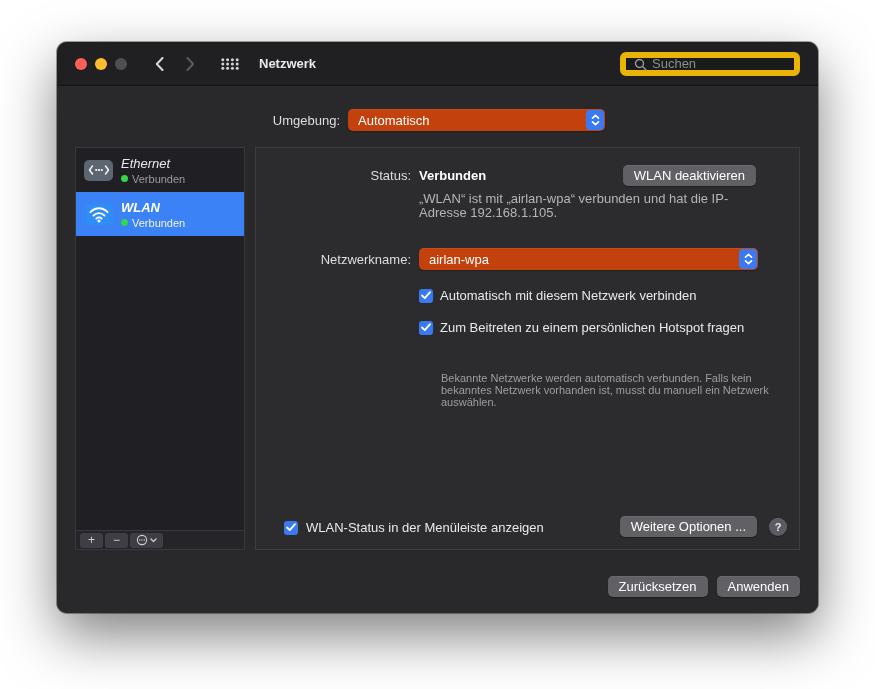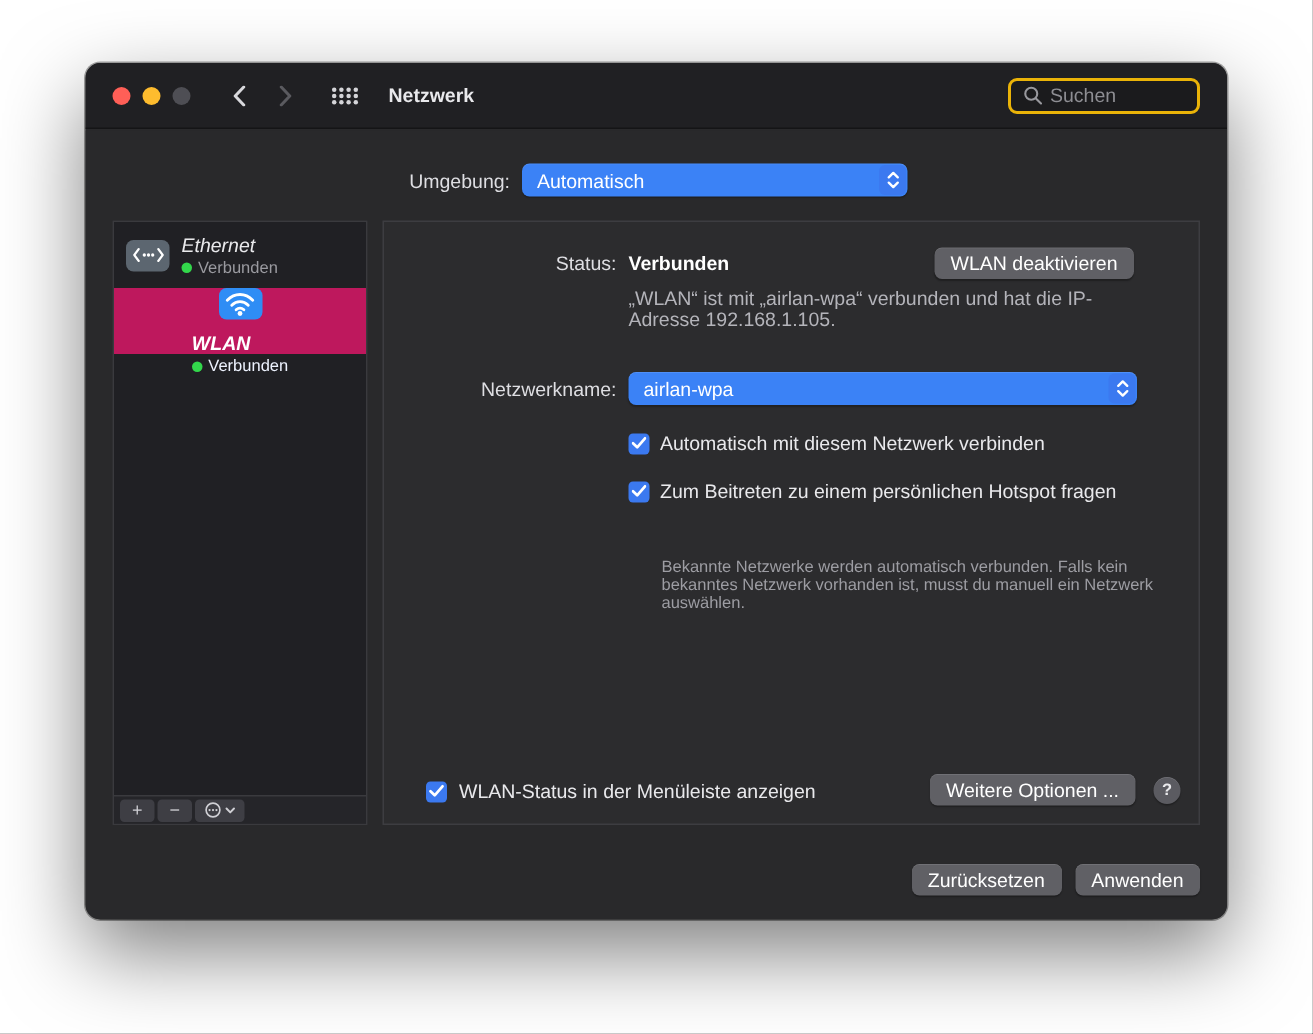--- a/index.html
+++ b/index.html
@@ -15,46 +15,46 @@
     display:flex; align-items:center; padding:0 18px; }
   .traffic { display:flex; gap:8px; }
   .light { width:12px; height:12px; border-radius:50%; }
   .light.red { background:#ff5f57; }
   .light.yellow { background:#febc2e; }
   .light.gray { background:#4e4e54; }
   .nav-back { margin-left:28px; display:flex; }
   .nav-fwd { margin-left:22px; display:flex; }
   .grid-icon { margin-left:26px; display:flex; }
   .tb-title { margin-left:20px; font-size:13px; font-weight:700; color:#e9e9ec; }
-  .searchbox { margin-left:auto; width:128px; height:24px; background:#1b1b1d;
-    border:2px solid #eab308; border-radius:6px; display:flex; align-items:center;
+  .searchbox { margin-left:auto; width:180px; height:24px; background:#1b1b1d;
+    border:6px solid #eab308; border-radius:6px; display:flex; 
     padding:0 8px; gap:5px; }
   .searchbox input { flex:1; min-width:0; background:none; border:none; outline:none;
     color:#dddde1; font-size:13px; font-family:inherit; }
   .searchbox input::placeholder { color:#8e8e93; }
 
   
   .content { position:absolute; top:45px; left:0; right:0; bottom:0; background:#29292b; }
 
   .env-row { position:absolute; top:22px; left:145px; display:flex; align-items:center; }
   .env-label { width:138px; text-align:right; font-size:13px; color:#dedee2; margin-right:8px; }
 
-  .popup { height:22px; background:#3b82f6; border-radius:5px; position:relative;
+  .popup { height:22px; background:#c2410c; border-radius:5px; position:relative;
     display:flex; align-items:center; padding:0 26px 0 10px; font-size:13px; color:#ffffff;
     box-shadow:inset 0 .5px 0 rgba(255,255,255,.14), 0 1px 1px rgba(0,0,0,.25); }
   .popup-cap { position:absolute; top:1px; bottom:1px; right:1px; width:18px;
     background:#3b79f0; border-radius:4px; display:flex; align-items:center; justify-content:center; }
   .popup.env { width:257px; }
   .popup.netname { width:339px; margin-left:8px; }
 
   
   .sidebar { position:absolute; left:18px; top:60px; width:170px; height:403px;
     background:#202024; border:1px solid #3a3a3e; }
   .side-item { height:44px; display:flex; align-items:center; padding:0 8px; gap:8px; }
-  .side-item.selected { background:#be185d;flex-direction:column; }
+  .side-item.selected { background:#3b82f6; }
   .net-icon { width:29px; height:21px; border-radius:5px; flex-shrink:0;
     display:flex; align-items:center; justify-content:center; }
   .net-icon.ethernet { background:#5c6670; }
   .net-icon.wifi { background:#2f8df5; }
   .side-text { display:flex; flex-direction:column; gap:2px; }
   .side-name { font-size:13px; color:#e9e9ec;font-style:italic; }
   .selected .side-name { color:#ffffff; font-weight:700; }
   .side-status { display:flex; align-items:center; gap:4px; font-size:11px; color:#9a9aa0; }
   .selected .side-status { color:#eef3ff; }
   .gdot { width:7px; height:7px; border-radius:50%; background:#32d74b; }

